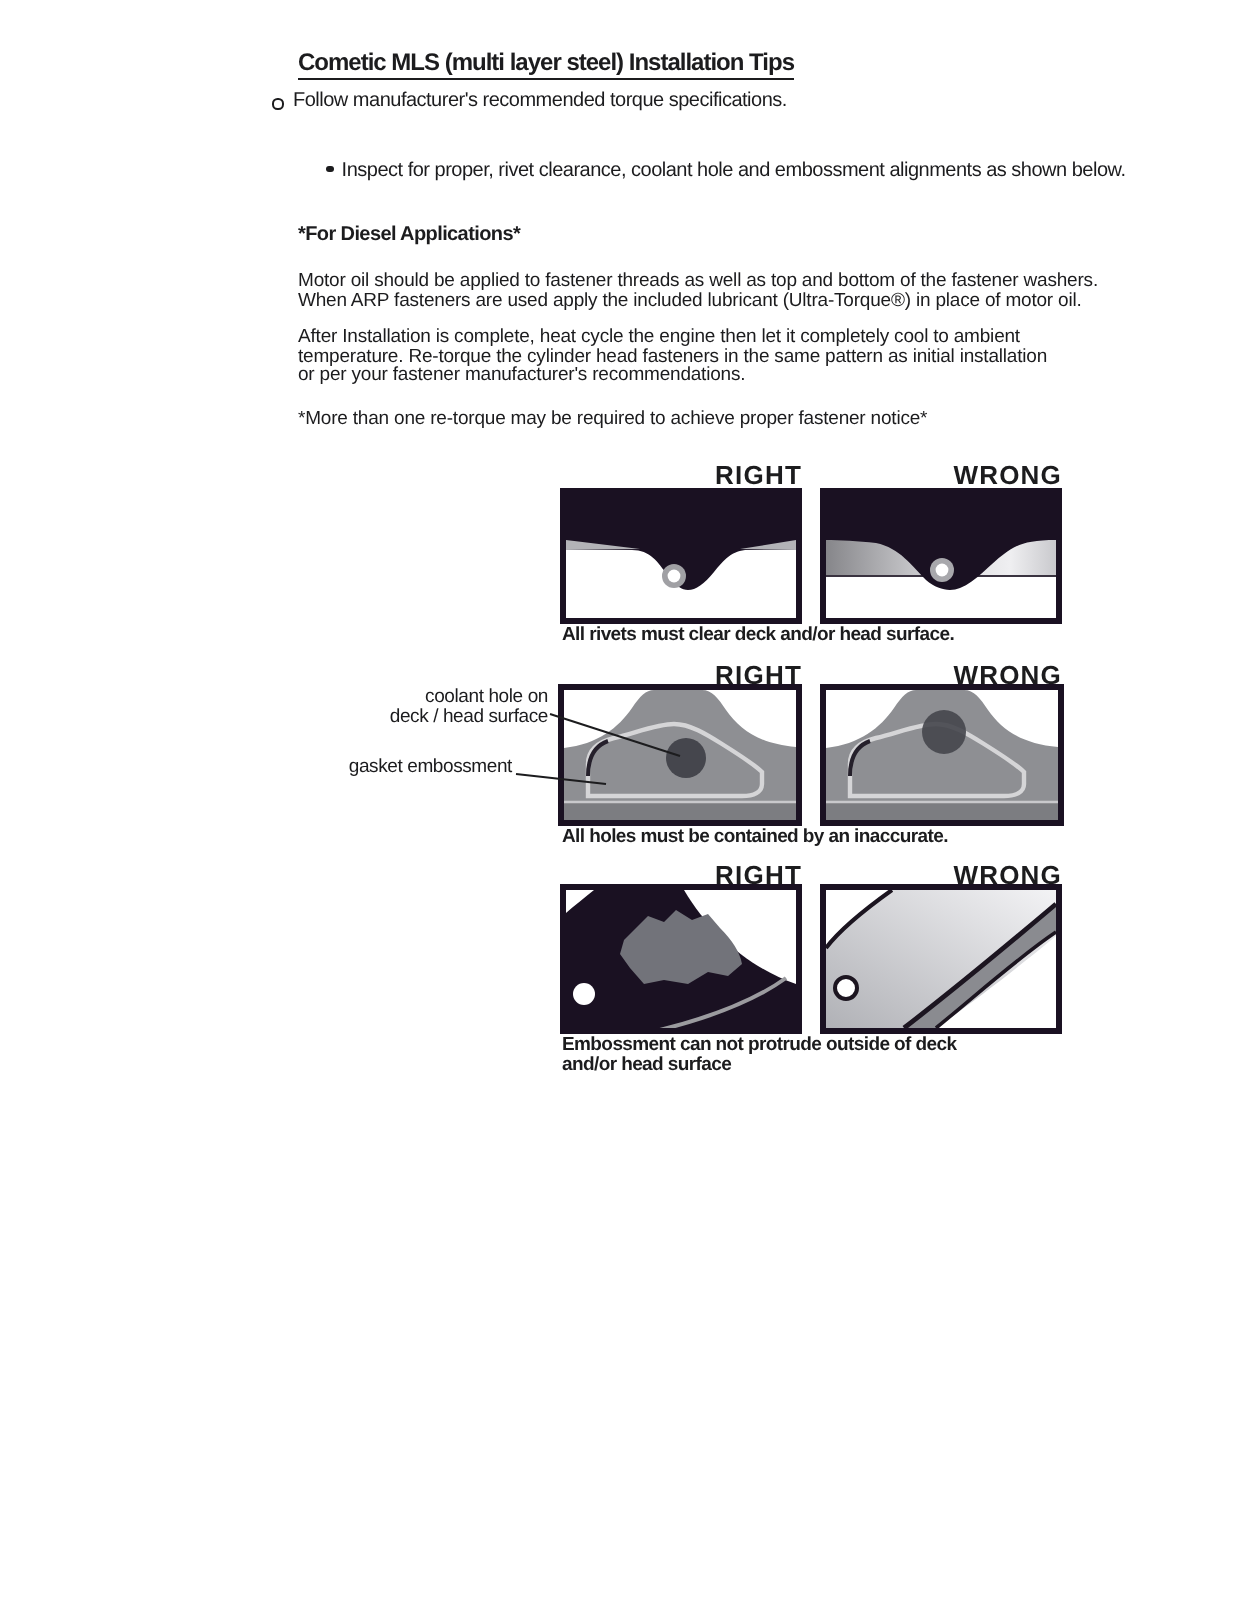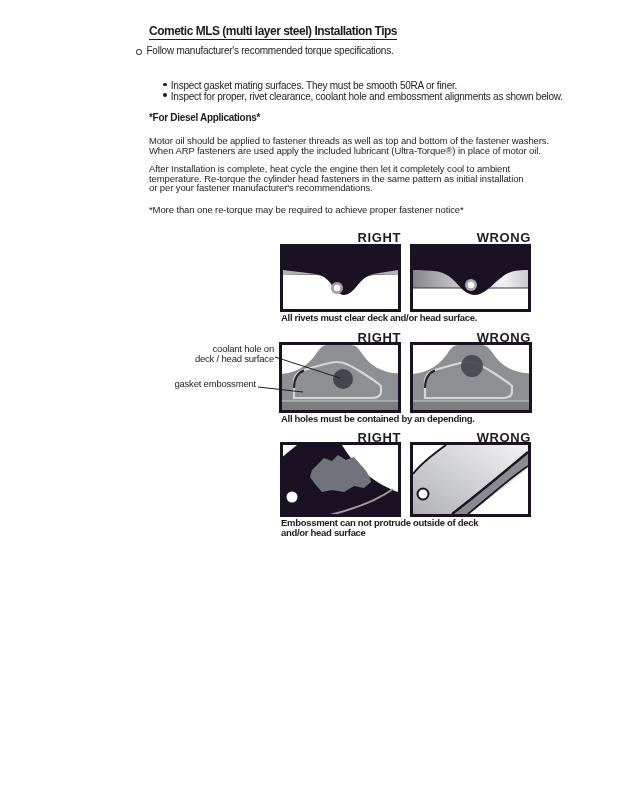--- a/index.html
+++ b/index.html
@@ -60,24 +60,20 @@
 
   <div class="abs bullets">
     <div class="bullet-row">
       <span class="b-marker"></span>
       <span class="pre">Follow manufacturer's recommended torque specifications.</span>
     </div>
   </div>
   <div class="abs sub-bullets">
     <div class="sub-row">
       <span class="s-marker"></span>
-      <span class="pre">Inspect gasket mating surfaces.  They must be smooth 50RA or finer.</span>
-    </div>
-    <div class="sub-row">
-      <span class="s-marker"></span>
       <span class="pre">Inspect for proper, rivet clearance, coolant hole and embossment alignments as shown below.</span>
     </div>
   </div>
 
   <div class="abs h2">*For Diesel Applications*</div>
   <div class="abs body-para p1 pre">Motor oil should be applied to fastener threads as well as top and bottom of the fastener washers.
 When ARP fasteners are used apply the included lubricant (Ultra-Torque®) in place of motor oil.</div>
   <div class="abs body-para p2 pre">After Installation is complete, heat cycle the engine then let it completely cool to ambient
 temperature. Re-torque the cylinder head fasteners in the same pattern as initial installation
 or per your fastener manufacturer's recommendations.</div>
@@ -134,21 +130,21 @@
   <svg class="abs panel" style="left:366px;top:342px" width="122" height="71" viewBox="0 0 122 71">
     <rect x="0" y="0" width="122" height="71" class="f-white"></rect>
     <path class="f-surface" d="M3,32 C20,30 30,22 37,12 C41,6 44,3 48,3 L72,3 C77,3 80,7 84,13 C91,23 101,30 119,31.5 L119,68 L3,68 Z"></path>
     <rect x="3" y="59" width="116" height="9" class="f-surface-low"></rect>
     <line x1="3" y1="59" x2="119" y2="59" stroke="#c9c9cc" stroke-width="1.2"></line>
     <path class="emboss-line" d="M15,56 L15,40 C15,33 20,29 28,27 C40,24 50,20 58,20 C66,20 74,25 82,30 C90,35 98,40 102,44 L102,50 C102,54 98,56 92,56 Z"></path>
     <path d="M15,46 C15,37 18,31 25,28.5" stroke="#25202b" stroke-width="2" fill="none"></path>
     <circle cx="62" cy="24" r="11" class="f-hole" opacity="0.9"></circle>
     <rect x="1.5" y="1.5" width="119" height="68" class="panel-border"></rect>
   </svg>
-  <div class="abs caption" style="top:414px">All holes must be contained by an depending.</div>
+  <div class="abs caption" style="top:414px">All holes must be contained by an inaccurate.</div>
 
   <div class="abs dg-label" style="left:236px;top:430px">RIGHT</div>
   <div class="abs dg-label" style="left:366px;top:430px">WRONG</div>
 
   <svg class="abs panel" style="left:236px;top:442px" width="121" height="75" viewBox="0 0 121 75">
     <rect x="0" y="0" width="121" height="75" class="f-dark"></rect>
     <path class="f-white" d="M62,3 L118,3 L118,50 C95,42 75,25 62,3 Z"></path>
     <path class="f-white" d="M3,3 L17,3 C12,7 7,11 3,14.5 Z"></path>
     <path class="f-blob" d="M36,24 L44,16 L52,19 L58,13 L66,18 L74,15 L80,22 C86,28 90,34 91,40 L84,46 L74,44 L64,50 L52,48 L42,50 L35,42 L30,35 L32,28 Z"></path>
     <path d="M50,73 C70,68 95,60 113,47" stroke="#9b9b9f" stroke-width="2" fill="none"></path>

